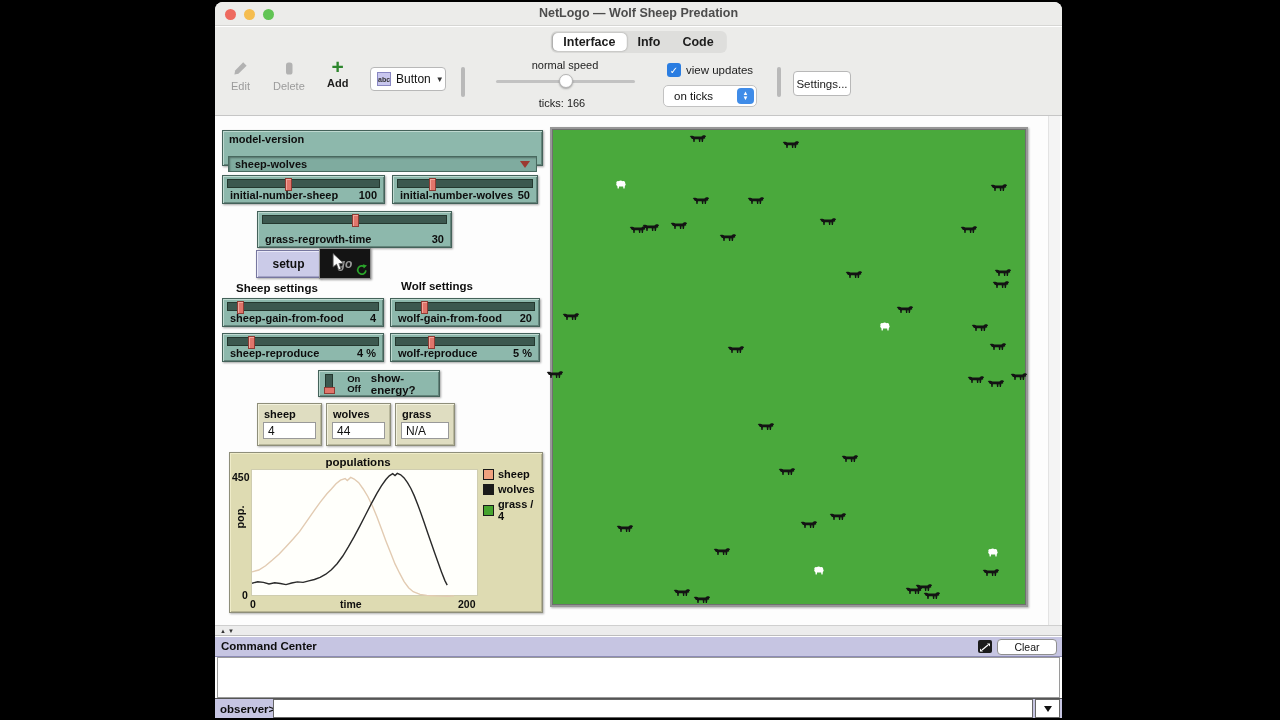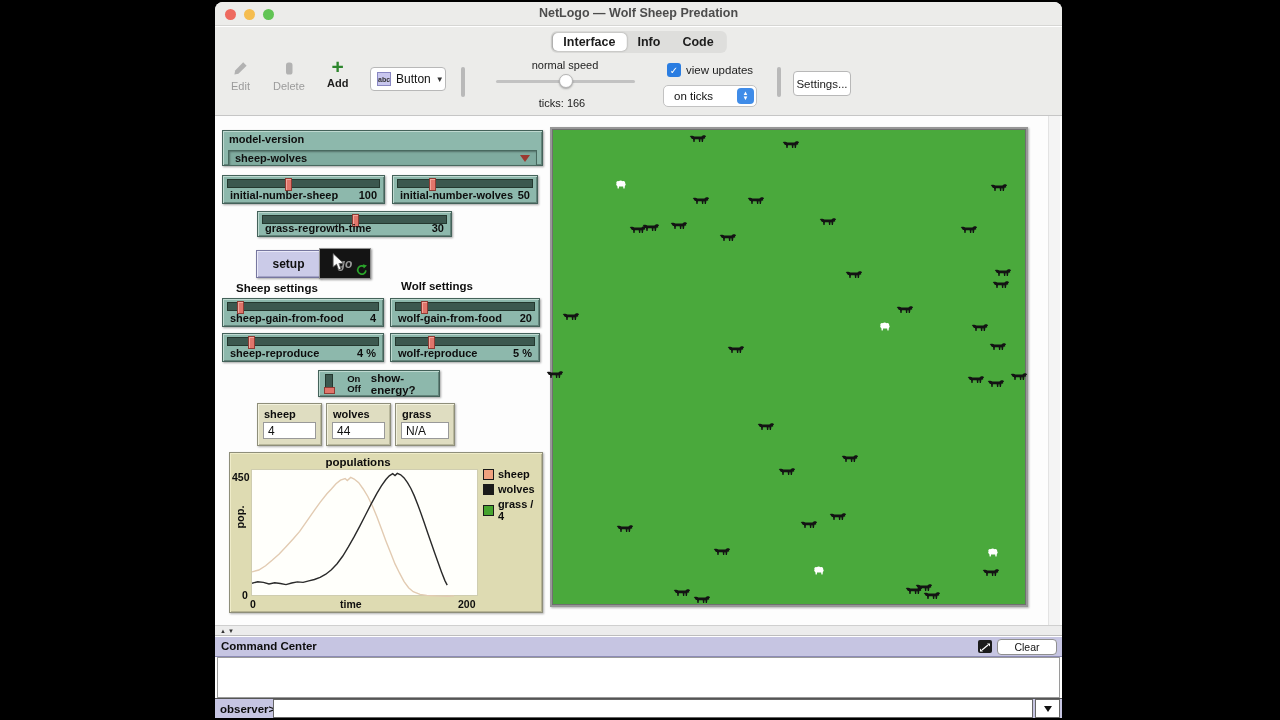--- a/index.html
+++ b/index.html
@@ -41,21 +41,21 @@
   .macbtn{position:absolute;background:#fff;border:1px solid #b8b8b8;border-radius:4px;font-size:11.5px;color:#1c1c1c;
           display:flex;align-items:center;justify-content:center;}
   
   .main{position:absolute;left:0;top:114px;width:100%;height:509px;background:#fdfdfd;}
   .vscroll{position:absolute;right:2px;top:0;width:12px;height:100%;background:#f4f4f4;border-left:1px solid #e3e3e3;}
   
   .teal{background:#8db8ac;border:1px solid #44625a;box-shadow:inset 1px 1px 0 #bed9d0,inset -1px -1px 0 #63847b,1px 1px 2px rgba(0,0,0,.35);}
   .chooser{position:absolute;}
   .chooser .clabel{font-size:11px;font-weight:700;color:#0e0e0e;padding:2px 0 0 6px;}
   .chooser .cvalue{display:flex;align-items:center;justify-content:space-between;background:#7fab9f;border:1px solid #48695f;
-                   box-shadow:inset 1px 1px 2px rgba(0,0,0,.35);margin:5px 5px 4px 5px;padding:1px 6px;font-size:11px;font-weight:700;color:#101010;}
+                   box-shadow:inset 1px 1px 2px rgba(0,0,0,.35);margin:11px 5px 4px 5px;padding:1px 6px;font-size:11px;font-weight:700;color:#101010;}
   .tri-down{width:0;height:0;border-left:5px solid transparent;border-right:5px solid transparent;border-top:7px solid #9c3a31;}
   .nls{position:absolute;}
   .nls .track{position:absolute;left:4px;right:4px;top:3px;height:9px;background:#3c584f;border:1px solid #24382f;}
   .nls .thumb{position:absolute;top:-2px;width:7px;height:13px;background:#e0756b;border:1px solid #8e3b34;box-shadow:inset 1px 1px 0 #f2a69c;}
   .nls .srow{position:absolute;left:7px;right:7px;bottom:2px;display:flex;justify-content:space-between;font-size:11px;font-weight:700;color:#0d0d0d;}
   .sect{position:absolute;font-size:11.5px;font-weight:700;color:#0d0d0d;}
   .btn-setup{position:absolute;background:#cbcbe8;border:1px solid #77779f;box-shadow:inset 1px 1px 0 #e9e9f8,inset -1px -1px 0 #a3a3c6,1px 1px 2px rgba(0,0,0,.35);
              display:flex;align-items:center;justify-content:center;font-size:12px;font-weight:700;color:#101010;}
   .btn-go{position:absolute;background:#141414;border:1px solid #8f8f8f;box-shadow:1px 1px 2px rgba(0,0,0,.4);color:#9b9b9b;
           font-size:12px;font-weight:700;display:flex;align-items:center;justify-content:center;}
@@ -190,21 +190,21 @@
     </div>
     <div class="nls teal" style="left:177px;top:59px;width:146px;height:29px;">
       <div class="track">
             <div class="thumb" style="left: calc(25% - 3px);"></div>
           </div>
       <div class="srow">
             <span>initial-number-wolves</span>
             <span>50</span>
           </div>
     </div>
-    <div class="nls teal" style="left:42px;top:95px;width:195px;height:26px;">
+    <div class="nls teal" style="left:42px;top:95px;width:195px;height:37px;">
       <div class="track">
             <div class="thumb" style="left: calc(50% - 3px);"></div>
           </div>
       <div class="srow">
             <span>grass-regrowth-time</span>
             <span>30</span>
           </div>
     </div>
 
     <div class="btn-setup" style="left:41px;top:134px;width:65px;height:28px;">setup</div>

